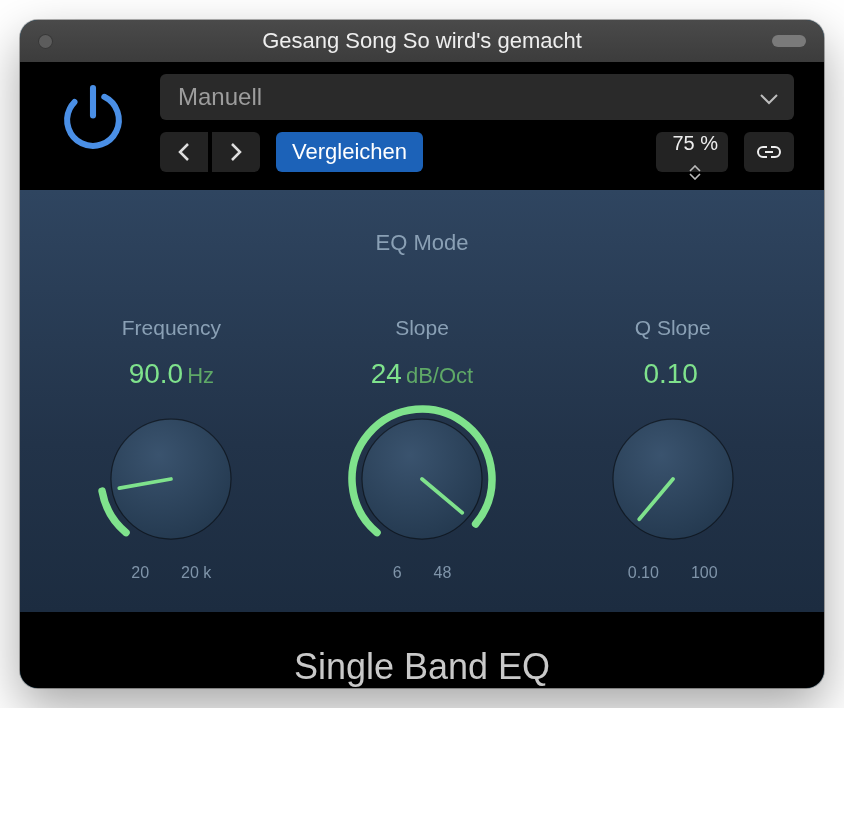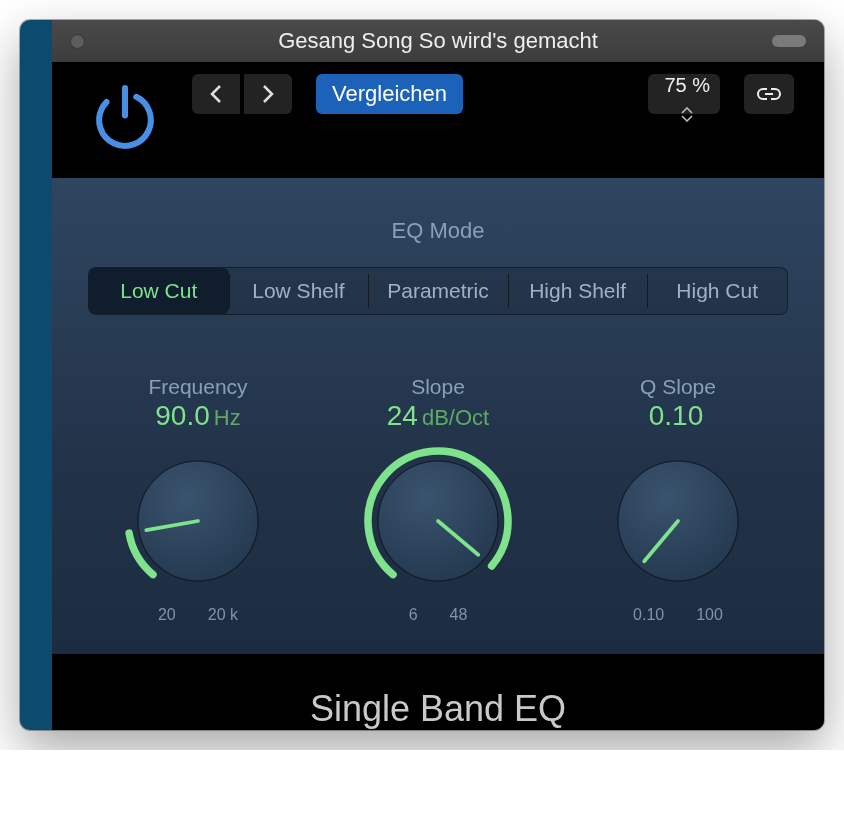--- a/index.html
+++ b/index.html
@@ -7,24 +7,23 @@
     background: #fff;
     font-family: -apple-system, BlinkMacSystemFont, "Helvetica Neue", Arial, sans-serif;
     display: flex;
     align-items: flex-start;
     justify-content: center;
     padding: 20px;
   }
   .window {
     width: 804px;
     background: #0c4a6e;
-    border-radius: 10px;
+    border-radius: 18px;
     overflow: hidden;
     box-shadow: 0 20px 50px rgba(0,0,0,0.35), 0 0 0 1px rgba(0,0,0,0.3);
-    padding-left: 32px;
   }
   .titlebar {
     height: 42px;
     display: flex;
     align-items: center;
     position: relative;
     background: linear-gradient(#4a4a4a, #3c3c3c);
   }
   .traffic-dot {
     width: 15px; height: 15px; border-radius: 50%;
@@ -75,21 +74,21 @@
     cursor: pointer;
   }
   .preset-select .chev {
     position: absolute;
     right: 16px;
     color: #bdbdbd;
   }
   .row2 {
     display: flex;
     align-items: center;
-    gap: 24px;
+    gap: 16px;
   }
   .nav-btn {
     width: 48px; height: 40px;
     background: #232323;
     border-radius: 6px;
     display: flex; align-items: center; justify-content: center;
     color: #ddd;
     cursor: pointer;
   }
   .nav-pair { display:flex; gap:4px; }
@@ -174,21 +173,21 @@
   }
   .knob-col {
     flex: 1;
     display: flex;
     flex-direction: column;
     align-items: center;
   }
   .knob-label {
     color: #8aa0b5;
     font-size: 21px;
-    margin-bottom: 1px;
+    margin-bottom: 18px;
   }
   .knob-value {
     font-size: 28px;
     margin-bottom: 14px;
     white-space: nowrap;
   }
   .knob-value .num { color: #7fe28c; }
   .knob-value .unit { color: #5fa967; font-size: 22px; margin-left:4px;margin-top:40px;}
   .knob-svg { width: 150px; height: 150px; cursor: pointer; }
   .knob-scale {
@@ -219,20 +218,28 @@
   </div>
 
   <div class="header">
     <div class="power-btn">
       <svg viewBox="0 0 100 100">
         <circle cx="50" cy="54" r="34" fill="none" stroke="#4a8fe6" stroke-width="8" stroke-linecap="round" stroke-dasharray="170 44" transform="rotate(-64 50 54)"></circle>
         <line x1="50" y1="12" x2="50" y2="48" stroke="#4a8fe6" stroke-width="8" stroke-linecap="round"></line>
       </svg>
     </div>
     <div class="header-controls">
+      <div class="preset-select">
+        <span>Manuell</span>
+        <span class="chev">
+          <svg width="18" height="11" viewBox="0 0 18 11">
+              <path d="M1 1 L9 9 L17 1" fill="none" stroke="currentColor" stroke-width="2"></path>
+            </svg>
+        </span>
+      </div>
       <div class="row2">
         <div class="nav-pair">
           <div class="nav-btn">
             <svg width="14" height="20" viewBox="0 0 14 20">
                 <path d="M11 2 L3 10 L11 18" fill="none" stroke="currentColor" stroke-width="2.5"></path>
               </svg>
           </div>
           <div class="nav-btn">
             <svg width="14" height="20" viewBox="0 0 14 20">
                 <path d="M3 2 L11 10 L3 18" fill="none" stroke="currentColor" stroke-width="2.5"></path>
@@ -259,37 +266,20 @@
             <path d="M11 10 a5 5 0 0 1 0-0 M8 5 h4 a5 5 0 0 1 0 10 h-4 M20 5 h-4 a5 5 0 0 0 0 10 h4" fill="none" stroke="none"></path>
             <path d="M12 5 h-4 a5 5 0 0 0 0 10 h4 M16 5 h4 a5 5 0 0 1 0 10 h-4 M10 10 h8" fill="none" stroke="currentColor" stroke-width="2"></path>
           </svg>
         </div>
       </div>
     </div>
   </div>
 
   <div class="plugin-body">
     <div class="eq-mode-label">EQ Mode</div>
-    <div class="eq-tabs">
-      <div class="eq-tab active">
-          <span>Low Cut</span>
-        </div>
-      <div class="eq-tab">
-          <span>Low Shelf</span>
-        </div>
-      <div class="eq-tab">
-          <span>Parametric</span>
-        </div>
-      <div class="eq-tab">
-          <span>High Shelf</span>
-        </div>
-      <div class="eq-tab">
-          <span>High Cut</span>
-        </div>
-    </div>
 
     <div class="knobs">
       <div class="knob-col">
         <div class="knob-label">Frequency</div>
         <div class="knob-value">
           <span class="num">90.0</span><span class="unit">Hz</span>
         </div>
         <svg class="knob-svg" viewBox="0 0 120 120">
             <defs>
               <radialGradient id="kg" cx="40%" cy="30%" r="80%">

